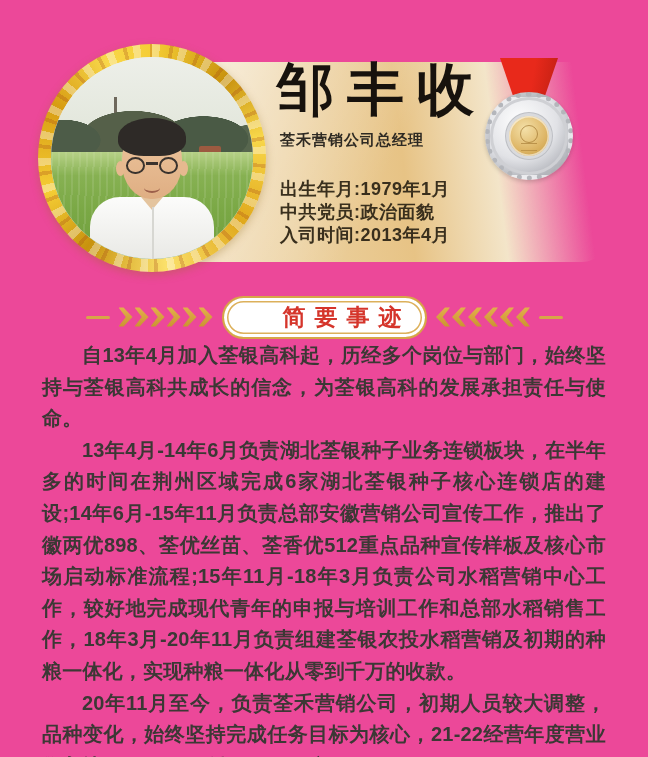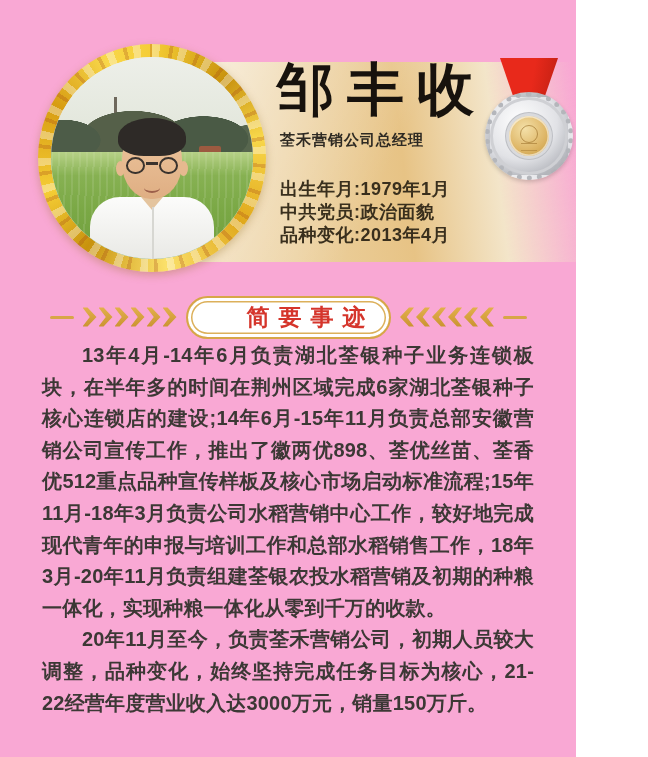--- a/index.html
+++ b/index.html
@@ -1,17 +1,17 @@
 <!DOCTYPE html>
 <html><head>
 <meta charset="utf-8">
 <style>
   html,body{margin:0;padding:0;background:#ffffff;}
   body{font-family:"Liberation Sans","DejaVu Sans",sans-serif;}
-  .page{position:relative;width:576px;height:757px;background:#f9a8d4;overflow:hidden;}
+  .page{position:relative;width:648px;height:757px;background:#ec4899;overflow:hidden;}
 
   
   .header-card{
     position:absolute;left:116px;top:62px;width:492px;height:200px;
     border-radius:0 26px 26px 0;
     background:
       linear-gradient(115deg, rgba(255,255,255,.85) 0%, rgba(255,255,255,.35) 30%, rgba(255,255,255,0) 55%),
       linear-gradient(83deg, #f1ddb9 0%, #ecd1a0 35%, #e7c385 58%, #f3e5c9 76%, rgba(255,255,255,0) 93%);
   }
 
@@ -136,21 +136,21 @@
   <div class="job-title">荃禾营销公司总经理</div>
 
   <div class="details">
     <div class="detail-row">
       <span>出生年月:</span><span>1979年1月</span>
     </div>
     <div class="detail-row">
       <span>中共党员:</span><span>政治面貌</span>
     </div>
     <div class="detail-row">
-      <span>品种变化:</span><span>2013年4月</span>
+      <span>入司时间:</span><span>2013年4月</span>
     </div>
   </div>
 
   <div class="medal">
     <div class="ribbon"></div>
     <div class="medal-disc">
       <div class="medal-core">
         <div class="medal-emblem"></div>
         <div class="medal-lines"></div>
       </div>
@@ -175,17 +175,18 @@
         <div class="chev"></div>
         <div class="chev"></div>
       <div class="chev"></div>
         <div class="chev"></div>
         <div class="chev"></div>
     </div>
     <div class="bline"></div>
   </div>
 
   <div class="bio">
+    <p>自13年4月加入荃银高科起，历经多个岗位与部门，始终坚持与荃银高科共成长的信念，为荃银高科的发展承担责任与使命。</p>
     <p>13年4月-14年6月负责湖北荃银种子业务连锁板块，在半年多的时间在荆州区域完成6家湖北荃银种子核心连锁店的建设;14年6月-15年11月负责总部安徽营销公司宣传工作，推出了徽两优898、荃优丝苗、荃香优512重点品种宣传样板及核心市场启动标准流程;15年11月-18年3月负责公司水稻营销中心工作，较好地完成现代青年的申报与培训工作和总部水稻销售工作，18年3月-20年11月负责组建荃银农投水稻营销及初期的种粮一体化，实现种粮一体化从零到千万的收款。</p>
     <p>20年11月至今，负责荃禾营销公司，初期人员较大调整，品种变化，始终坚持完成任务目标为核心，21-22经营年度营业收入达3000万元，销量150万斤。</p>
   </div>
 
 </div>
 
 </body></html>

